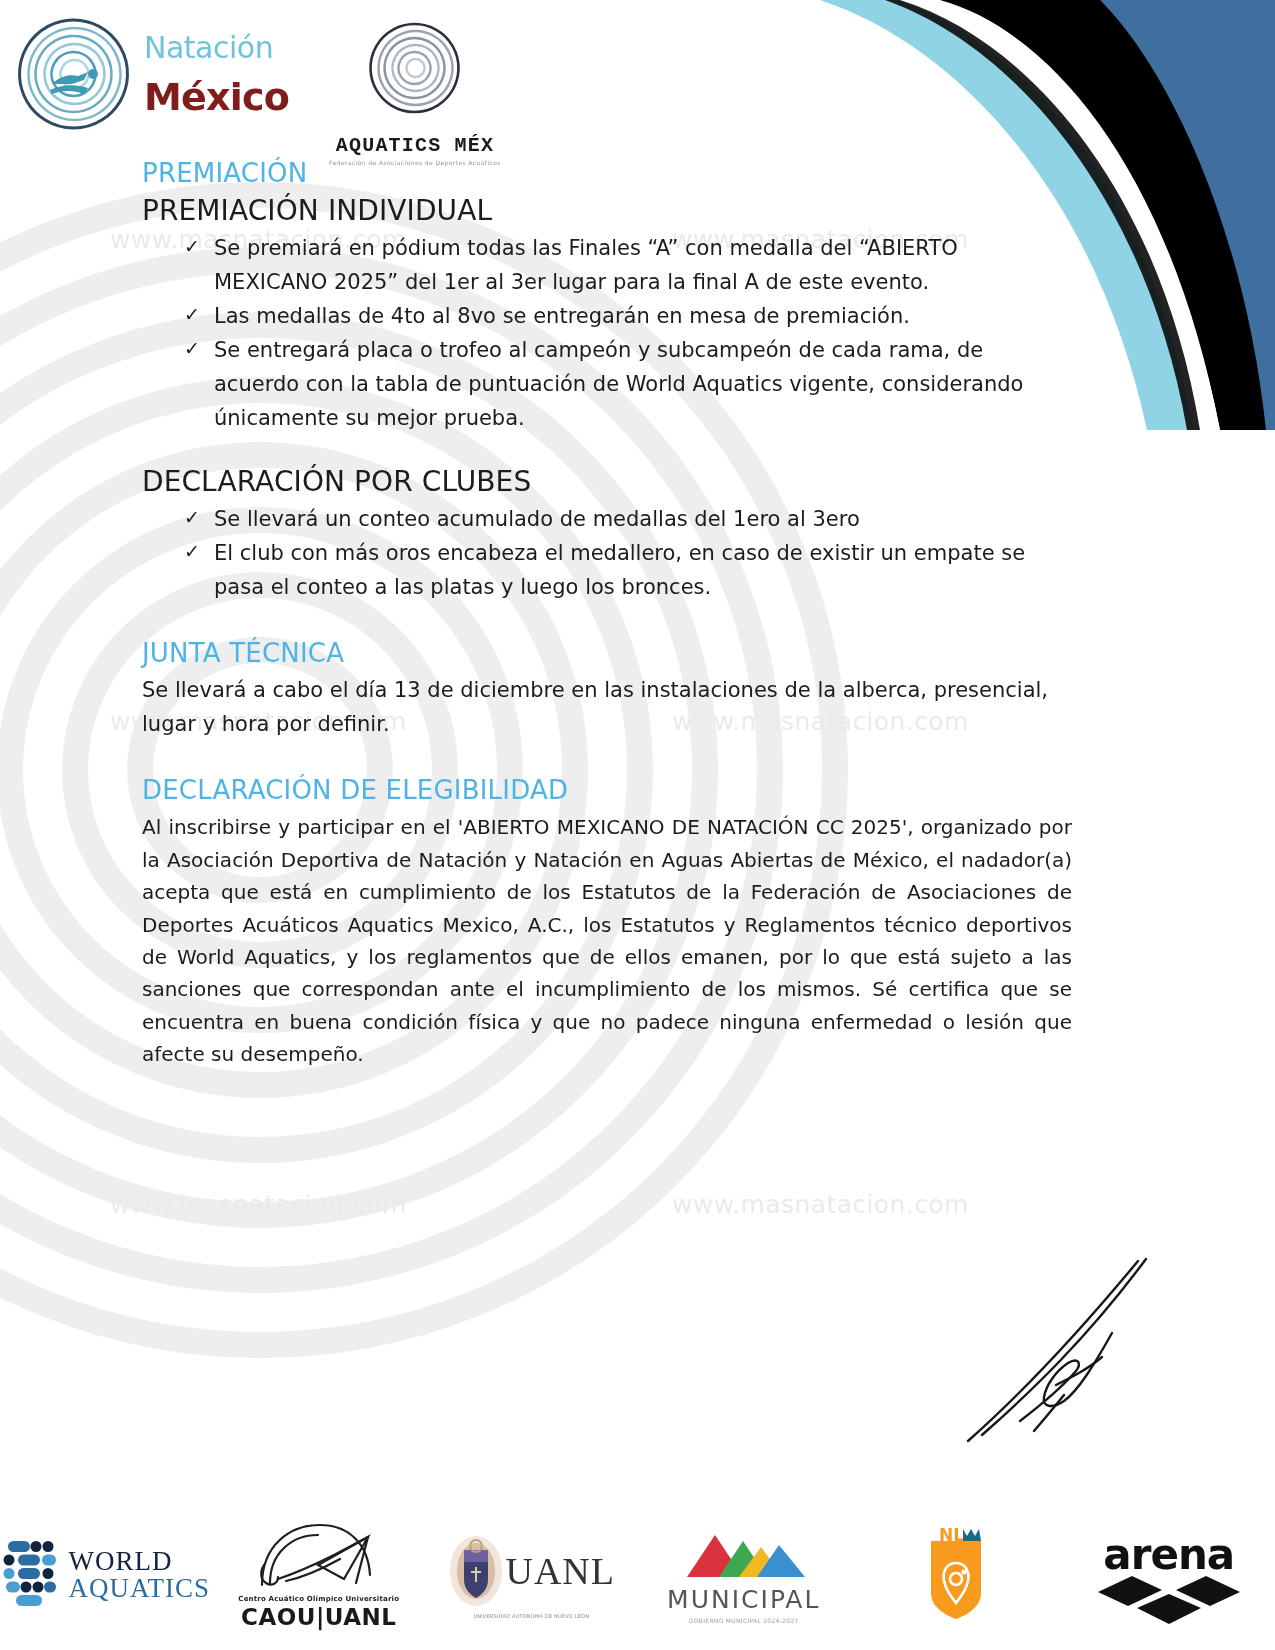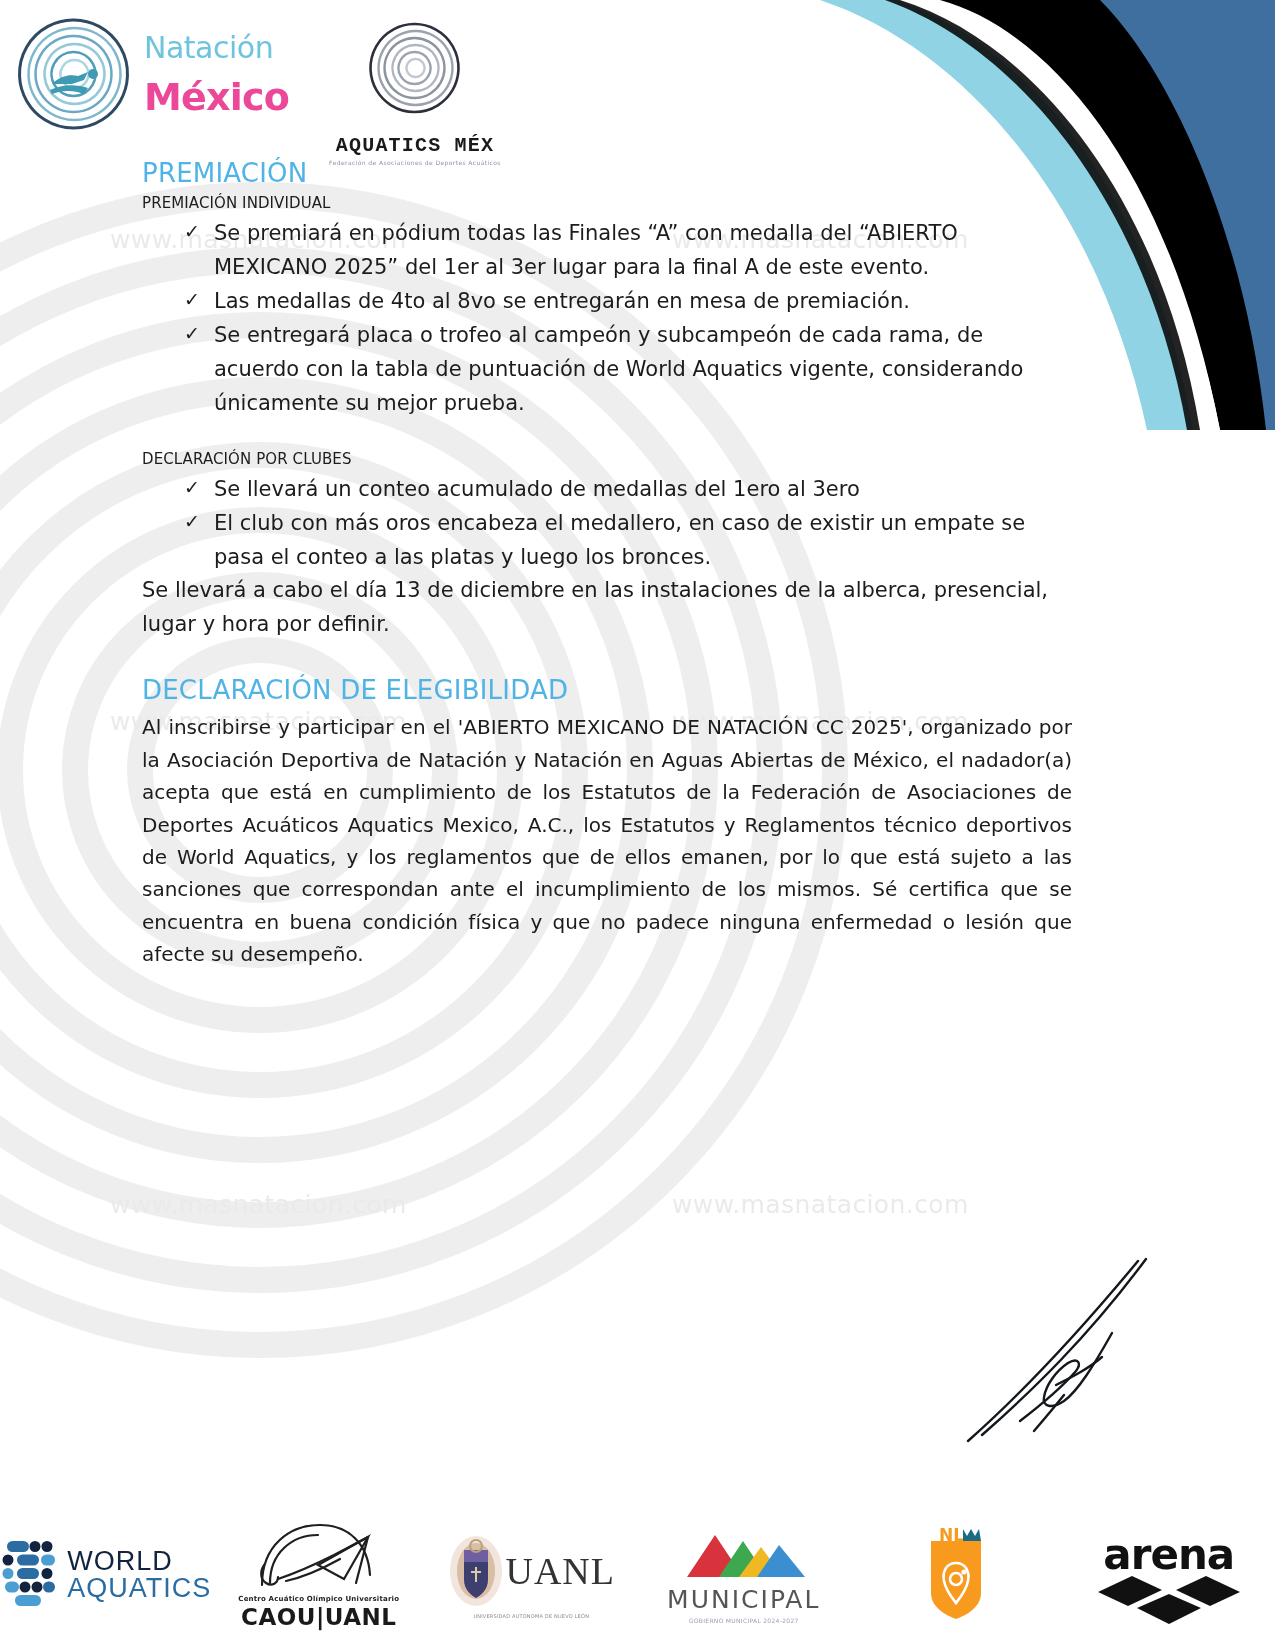--- a/index.html
+++ b/index.html
@@ -80,21 +80,21 @@
   }
   .ln-top {
     font-size: 30px;
     color: #6fc4dd;
     font-family: "DejaVu Sans", sans-serif;
     letter-spacing: -0.5px;
   }
   .ln-bottom {
     font-size: 38px;
     font-weight: bold;
-    color: #ec4899;
+    color: #7f1d1d;
     font-family: "DejaVu Sans", sans-serif;
     letter-spacing: -0.8px;
     margin-top: 15px;
   }
   .logo-aquatics {
     position: absolute;
     left: 320px;
     top: 20px;
     width: 190px;
     text-align: center;
@@ -131,21 +131,21 @@
     color: #4fb4e5;
     font-family: "DejaVu Sans", sans-serif;
     letter-spacing: 0.2px;
   }
   h2.section-title.spaced-top {
     margin-top: 34px;
   }
 
   .subheading {
     margin: 0 0 2px 0;
-    font-size: 15px;
+    font-size: 28px;
     color: #1c1c1c;
     font-family: "DejaVu Sans", sans-serif;
     letter-spacing: 0.1px;
   }
   .subheading.gap {
     margin-top: 30px;
   }
 
   ul.check-list {
     list-style: none;
@@ -210,21 +210,21 @@
   }
   .sponsor {
     flex: 1 1 0;
     display: flex;
     align-items: center;
     justify-content: center;
     height: 130px;
   }
 
   .wa-wrap { display: flex; align-items: center; gap: 10px; }
-  .wa-text { line-height: 1.0; font-family: Liberation Sans, sans-serif; }
+  .wa-text { line-height: 1.0; font-family: Liberation Serif, serif; }
   .wa-l1 { font-size: 27px; color: #13233f; letter-spacing: 1px; }
   .wa-l2 { font-size: 27px; color: #2b6ca3; letter-spacing: 1px; }
 
   .caou-wrap { text-align: center; font-family: "DejaVu Sans", sans-serif; }
   .caou-sub { font-size: 7px; font-weight: bold; color: #222; letter-spacing: 0.2px; }
   .caou-main { font-size: 23px; font-weight: bold; color: #1a1a1a; letter-spacing: 0.5px; margin-top: 1px; }
 
   .uanl-wrap { display: flex; align-items: center; gap: 0; }
   .uanl-text { font-family: "Liberation Serif", serif; font-size: 38px; color: #333; letter-spacing: 1px; }
   .uanl-sub { font-size: 5px; color: #8a8a8a; text-align: center; margin-top: 3px; letter-spacing: 0.2px; font-family: "DejaVu Sans", sans-serif; }
@@ -348,20 +348,21 @@
       <li>
         <span class="tick">✓</span>
         <span>Se llevará un conteo acumulado de medallas del 1ero al 3ero</span>
       </li>
       <li>
         <span class="tick">✓</span>
         <span>El club con más oros encabeza el medallero, en caso de existir un empate se pasa el conteo a las platas y luego los bronces.</span>
       </li>
     </ul>
 
+    <h2 class="section-title spaced-top">JUNTA TÉCNICA</h2>
     <p class="body-text">Se llevará a cabo el día 13 de diciembre en las instalaciones de la alberca, presencial, lugar y hora por definir.</p>
 
     <h2 class="section-title spaced-top">DECLARACIÓN DE ELEGIBILIDAD</h2>
     <p class="justified">Al inscribirse y participar en el 'ABIERTO MEXICANO DE NATACIÓN CC 2025', organizado por la Asociación Deportiva de Natación y Natación en Aguas Abiertas de México,  el nadador(a) acepta que está en cumplimiento de los Estatutos de la Federación de Asociaciones de Deportes Acuáticos Aquatics Mexico, A.C., los Estatutos y Reglamentos técnico deportivos de World Aquatics, y los reglamentos que de ellos emanen, por lo que está sujeto a las sanciones que correspondan ante el incumplimiento de los mismos. Sé certifica que se encuentra en buena condición física y que no padece ninguna enfermedad o lesión que afecte su desempeño.</p>
 
   </div>
 
   <svg class="signature" viewBox="0 0 210 200" xmlns="http://www.w3.org/2000/svg">
     <g fill="none" stroke="#14171c" stroke-width="2.4" stroke-linecap="round">
       <path d="M8,196 C60,150 120,86 178,16"></path>

